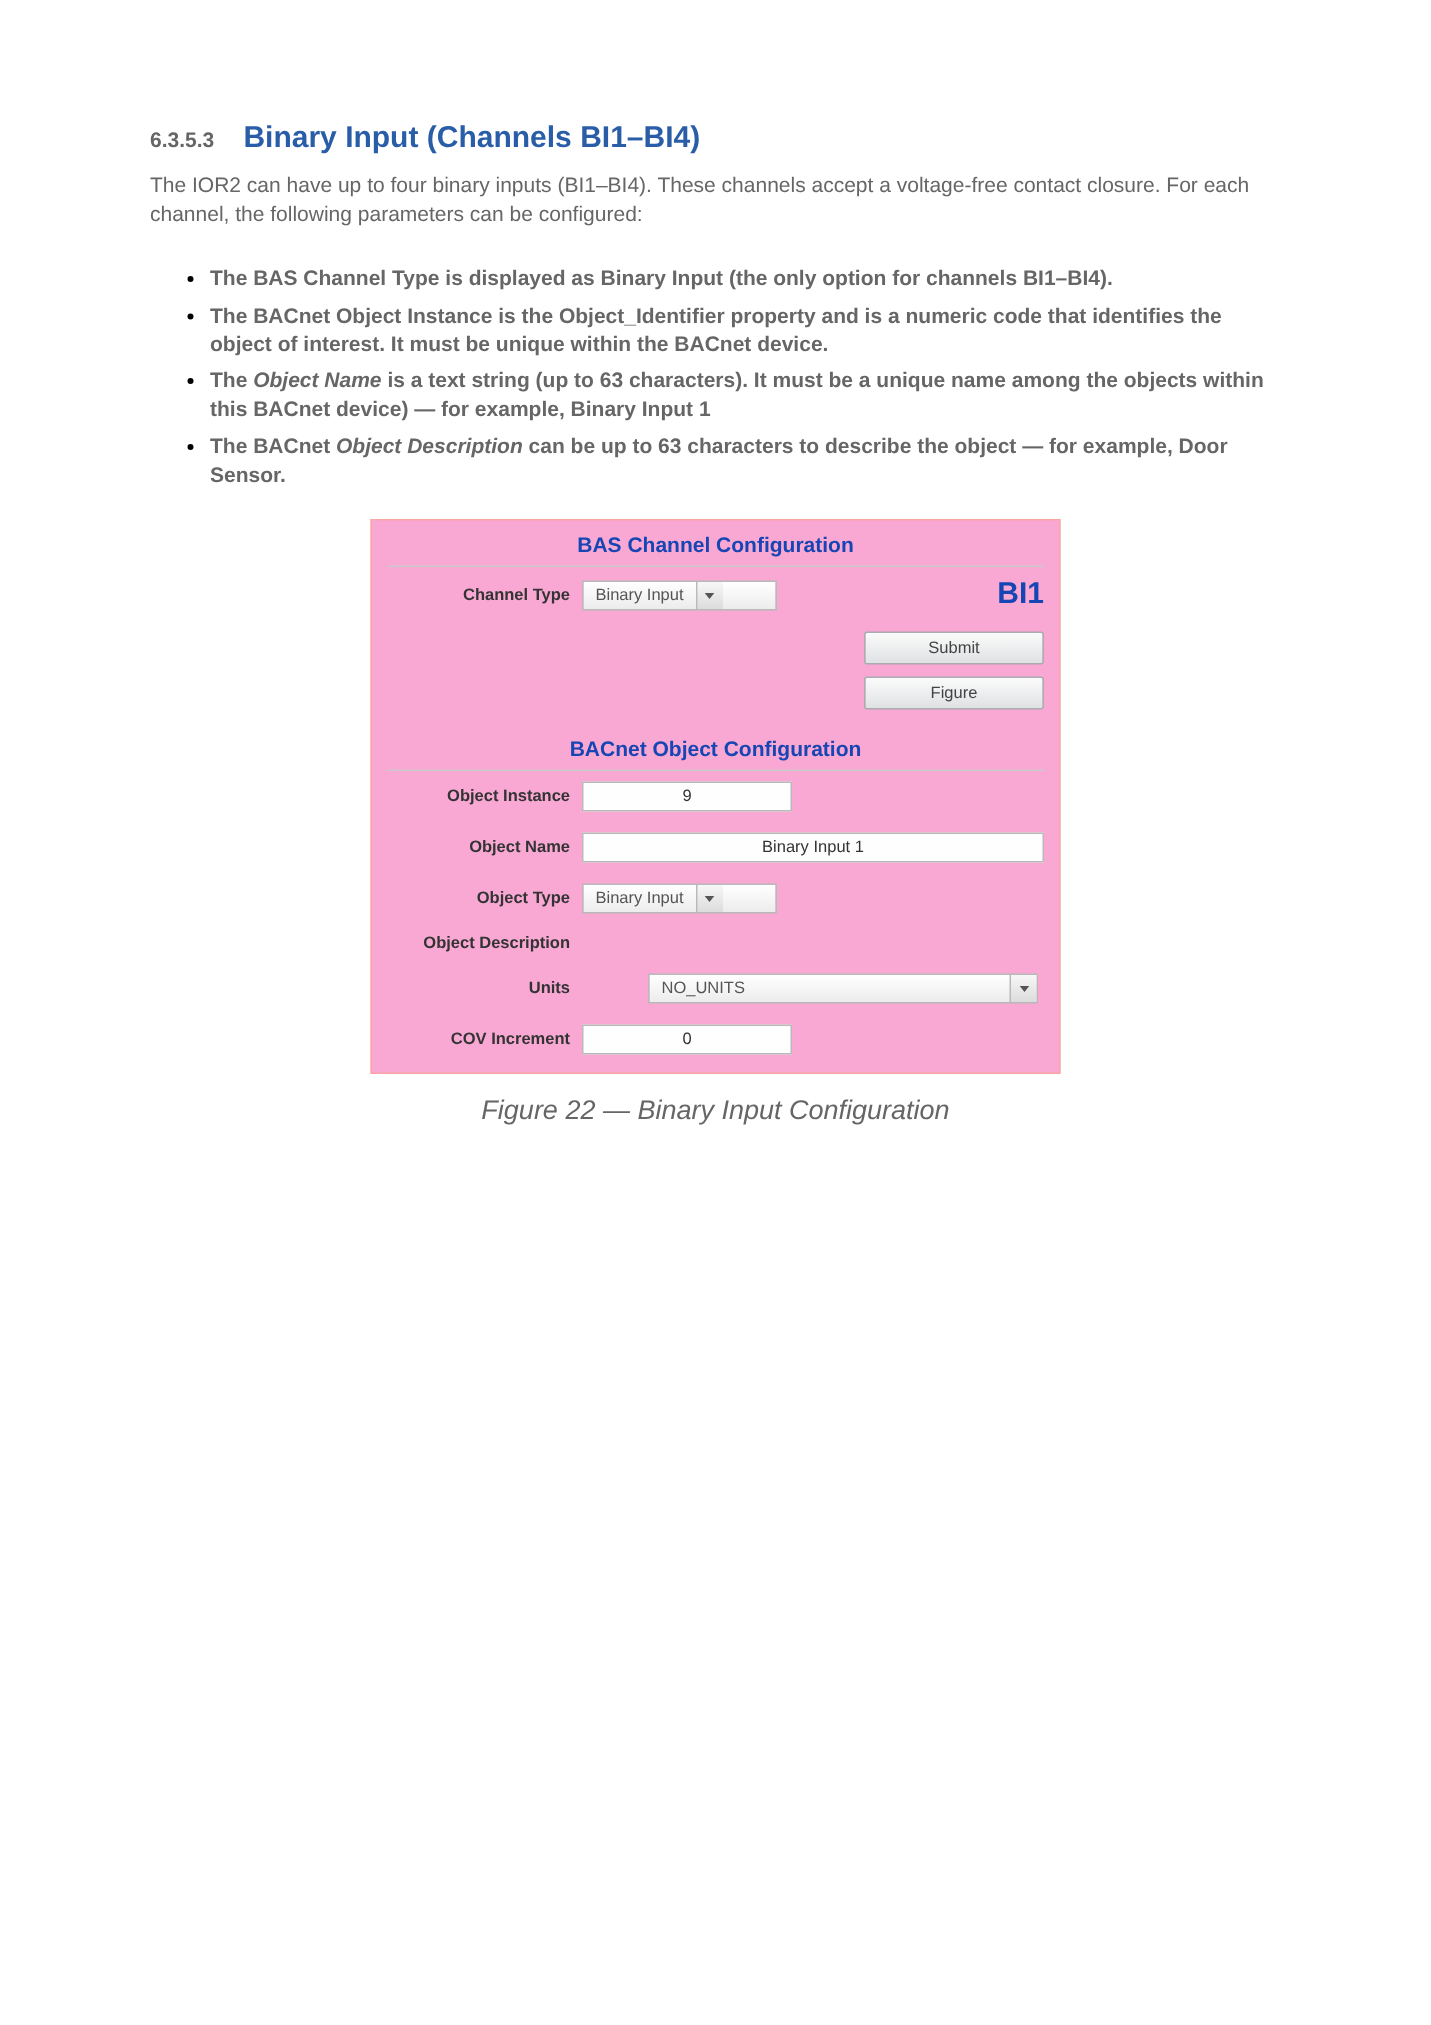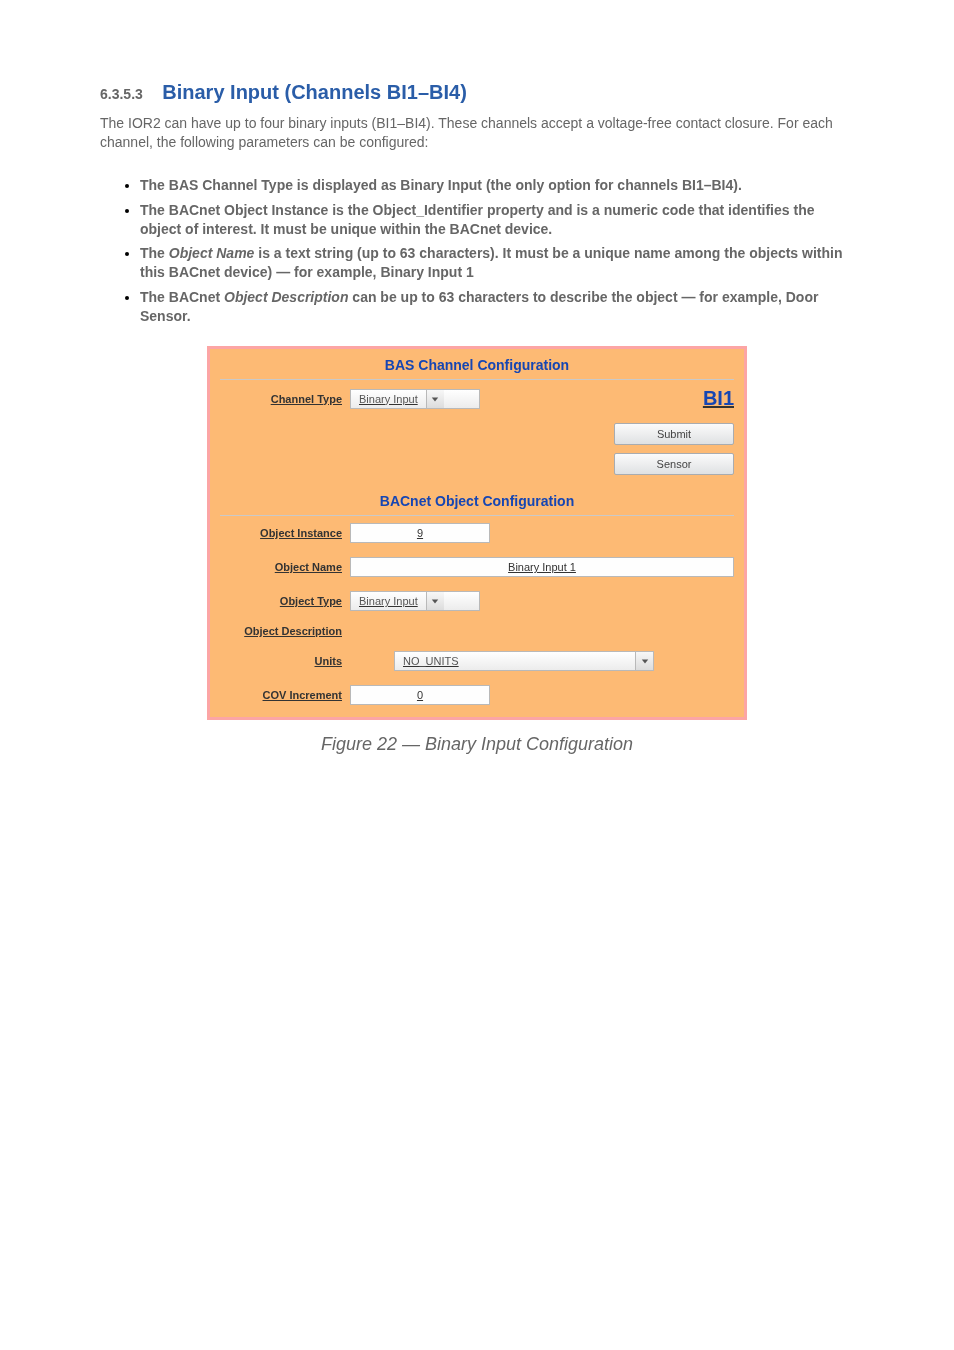--- a/index.html
+++ b/index.html
@@ -16,37 +16,37 @@
   .title { font-family: Verdana, Geneva, sans-serif; font-weight: bold; font-size: 20px; color: #2a5da8; }
   .title-line { display: inline-block; }
   .para { margin: 10px 0 0 0; line-height: 1.35; }
   ul.list { margin: 24px 0 0 0; padding-left: 40px; font-weight: bold; }
   ul.list li { margin: 6px 0; line-height: 1.35; color: #666666; }
   li::marker { color: #000; }
   .italic { font-style: italic; }
   .fig-wrap { width: 100%; text-align: center; margin-top: 20px; }
   .config-box {
     display: inline-block;
-    width: 540px;
-    border: 3px solid #fca5a5;
-    background: #fdba74;
+    width: 460px;
+    border: 1px solid #fca5a5;
+    background: #f9a8d4;
     text-align: left;
     font-family: Arial, Helvetica, sans-serif;
     font-size: 11px;
     color: #333;
   }
   .panel-title {
     text-align: center;
     font-weight: bold;
     font-size: 14px;
     color: #1646b3;
     padding: 8px 0 6px 0;
   }
   .hrule { height: 1px; background: #c9c9c9; margin: 0 10px; }
-  .row { display: flex; align-items: center; padding: 7px 10px 7px 0; text-decoration: underline; }
+  .row { display: flex; align-items: center; padding: 7px 10px 7px 0; }
   .lbl {
     width: 140px;
     text-align: right;
     font-weight: bold;
     padding-right: 8px;
     font-size: 11px;
     color: #333;
   }
   .sel {
     display: inline-flex;
@@ -143,21 +143,21 @@
           </div>
         </div>
         <div class="ch-id">BI1</div>
       </div>
 
       <div class="btn-stack">
         <div class="btn-row">
             <div class="btn">Submit</div>
           </div>
         <div class="btn-row">
-            <div class="btn">Sensor</div>
+            <div class="btn">Figure</div>
           </div>
       </div>
 
       <div class="panel-title">BACnet Object Configuration</div>
       <div class="hrule"></div>
 
       <div class="row">
         <div class="lbl">Object Instance</div>
         <div class="txt" style="width:140px;">9</div>
       </div>

